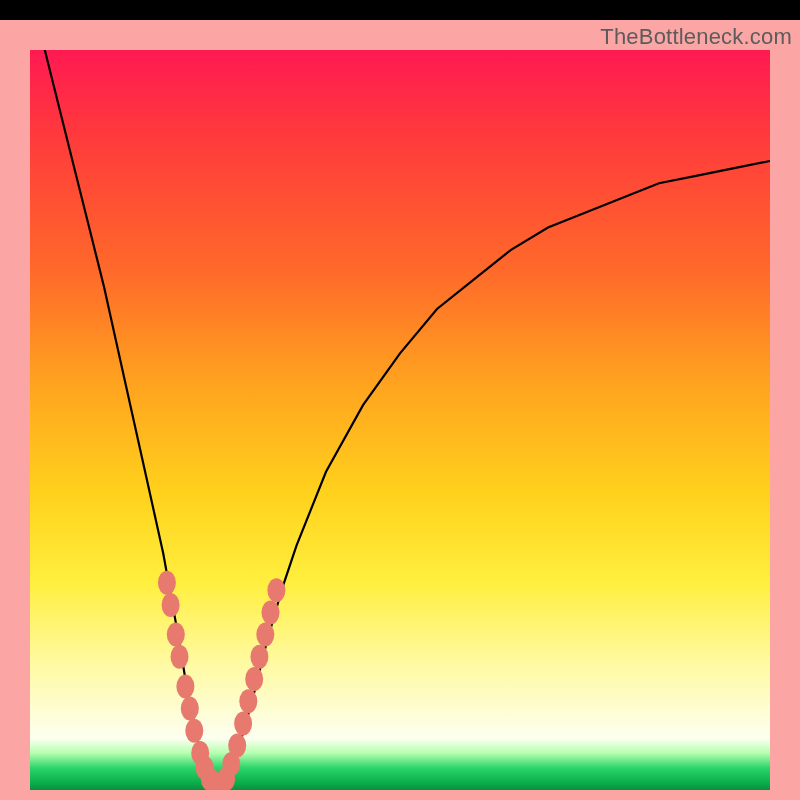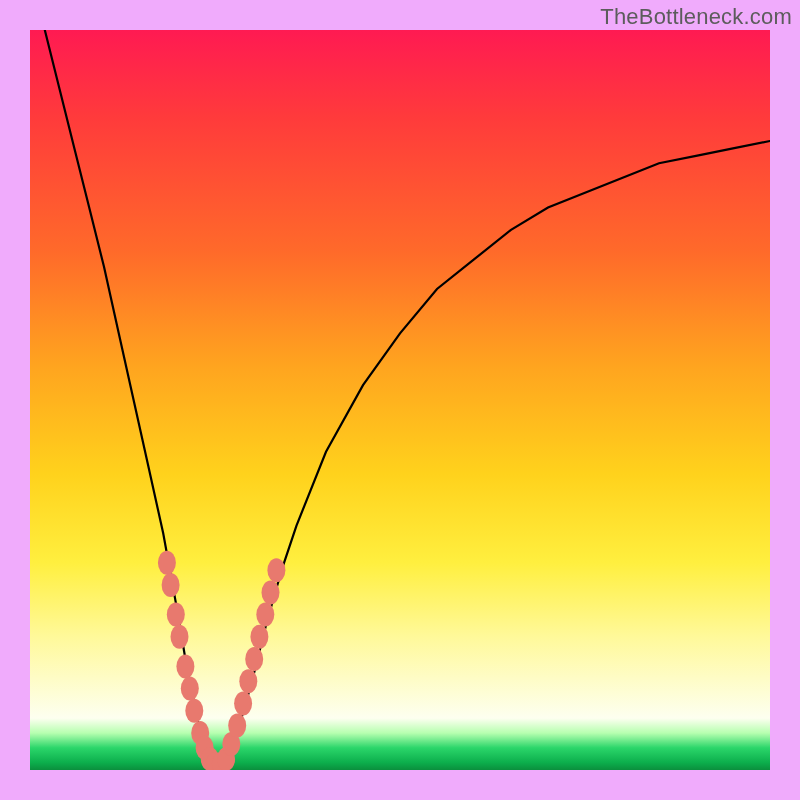--- a/index.html
+++ b/index.html
@@ -7,21 +7,22 @@
     padding: 0;
     width: 800px;
     height: 800px;
     overflow: hidden;
     background: #000;
     font-family: Arial, Helvetica, sans-serif;
   }
   .frame {
     position: absolute;
     inset: 0;
-    background: #f0abfc;
+    background: #fca5a5;
+    margin-top: 20px;
   }
   .plot-area {
     position: absolute;
     left: 30px;
     top: 30px;
     width: 740px;
     height: 740px;
     overflow: hidden;
   }
   .gradient-bg {

